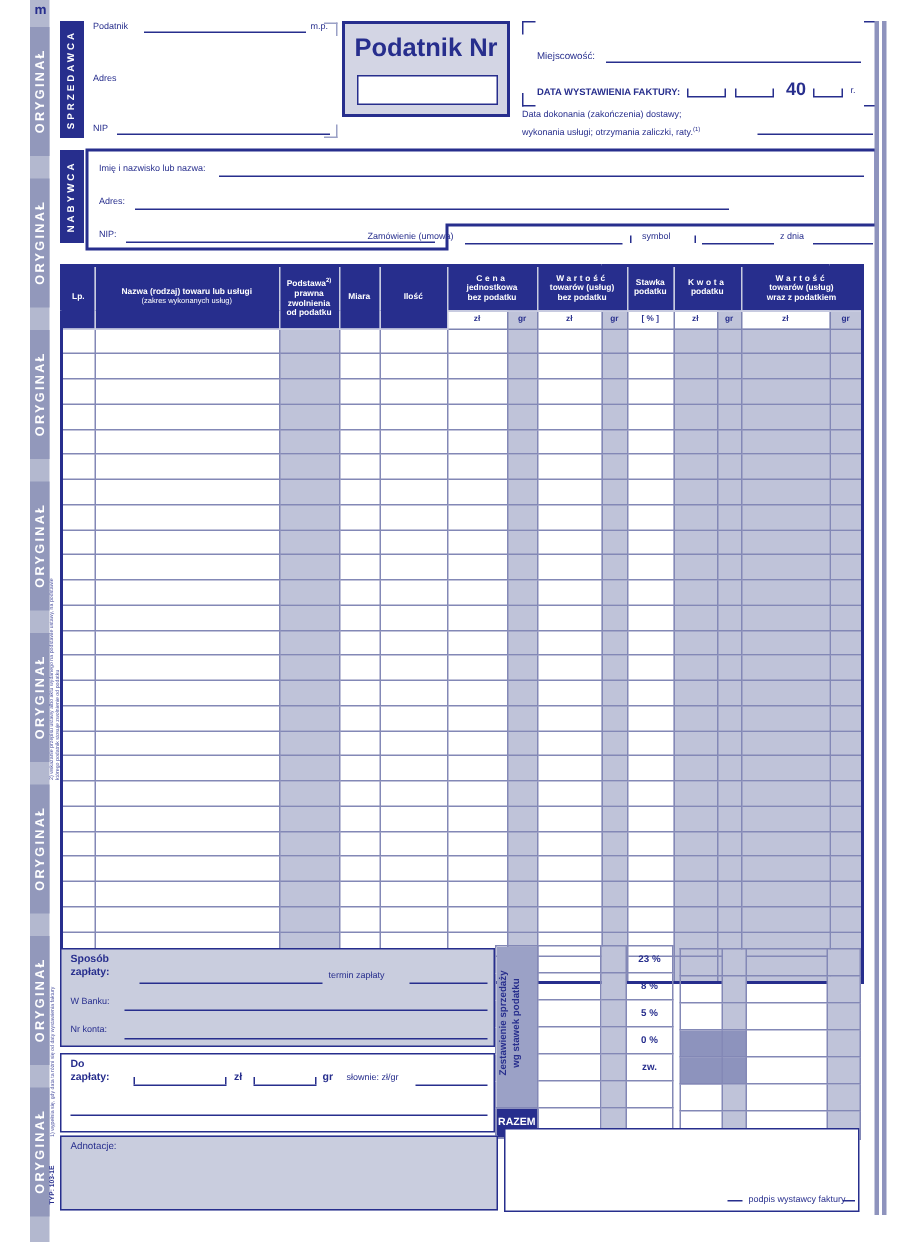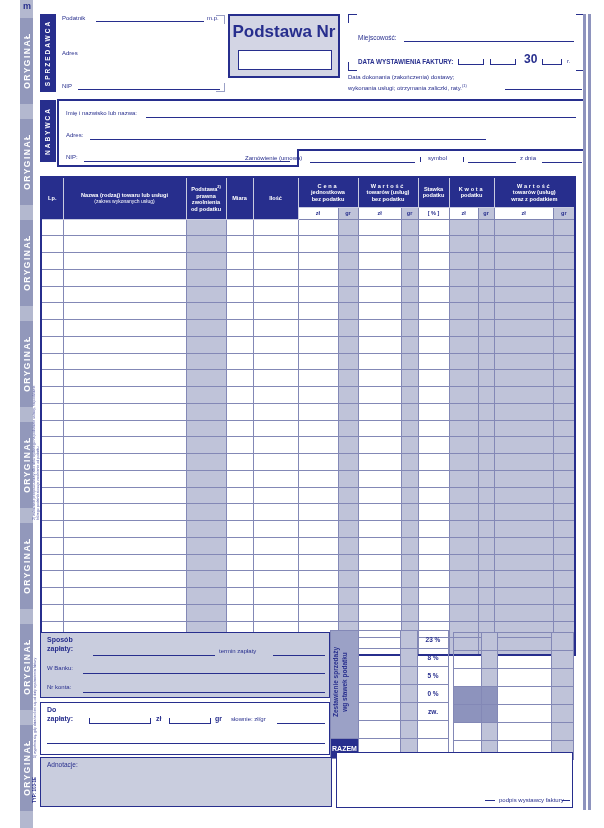--- a/index.html
+++ b/index.html
@@ -113,34 +113,34 @@
   <div class="corner c-tr" style="left:216px;top:15px;"></div>
   <div class="corner c-br" style="left:216px;top:83px;"></div>
   <span class="lbl" style="left:62px;top:15px;">Podatnik</span>
   <div class="fline" style="left:96px;top:21px;width:108px;"></div>
   <span class="lbl" style="left:207px;top:15px;">m.p.</span>
   <span class="lbl" style="left:62px;top:50px;">Adres</span>
   <span class="lbl" style="left:62px;top:83px;">NIP</span>
   <div class="fline" style="left:78px;top:89px;width:142px;"></div>
 
   <div class="faktura-box">
-    <div class="faktura-title">Podstawa Nr</div>
+    <div class="faktura-title">Podatnik Nr</div>
     <div class="faktura-input"></div>
   </div>
 
   <div class="corner c-tl-n" style="left:348px;top:14px;"></div>
   <div class="corner c-tr-n" style="left:576px;top:14px;"></div>
   <div class="corner c-bl-n" style="left:348px;top:62px;"></div>
   <div class="corner c-br-n" style="left:576px;top:62px;"></div>
   <span class="lbl" style="left:358px;top:34px;font-size:6.5px;">Miejscowość:</span>
   <div class="fline" style="left:404px;top:41px;width:170px;"></div>
   <span class="lbl b" style="left:358px;top:58px;font-size:6.3px;">DATA WYSTAWIENIA FAKTURY:</span>
   <div class="slot" style="left:458px;top:58px;width:26px;"></div>
   <div class="slot" style="left:490px;top:58px;width:26px;"></div>
-  <span class="num20" style="left:524px;top:52px;">30</span>
+  <span class="num20" style="left:524px;top:52px;">40</span>
   <div class="slot" style="left:542px;top:58px;width:20px;"></div>
   <span class="lbl" style="left:567px;top:58px;">r.</span>
   <span class="lbl" style="left:348px;top:74px;">Data dokonania (zakończenia) dostawy;</span>
   <span class="lbl" style="left:348px;top:82px;"><span>wykonania usługi; otrzymania zaliczki, raty.</span><sup>(1)</sup></span>
   <div class="fline" style="left:505px;top:89px;width:77px;"></div>
 
   <svg style="position:absolute;left:0;top:0;" width="604" height="828">
     <path d="M58,100 H584 V150 H298 V166 H58 Z" fill="none" stroke="#272e8d" stroke-width="2"></path>
   </svg>
   <div class="vbar" style="left:40px;top:100px;width:16px;height:62px;">

